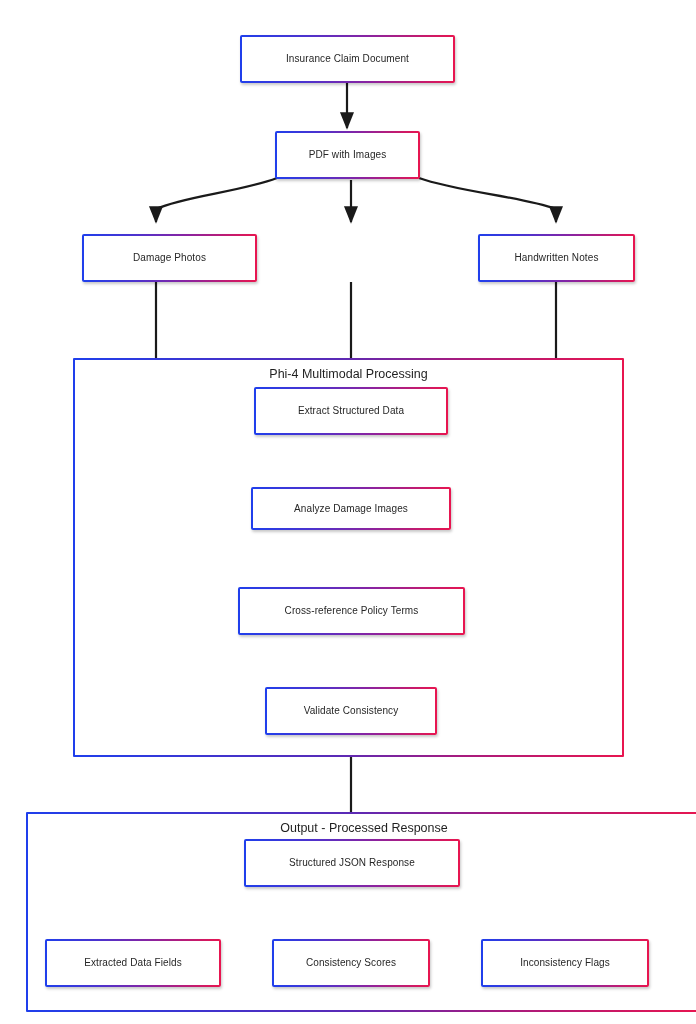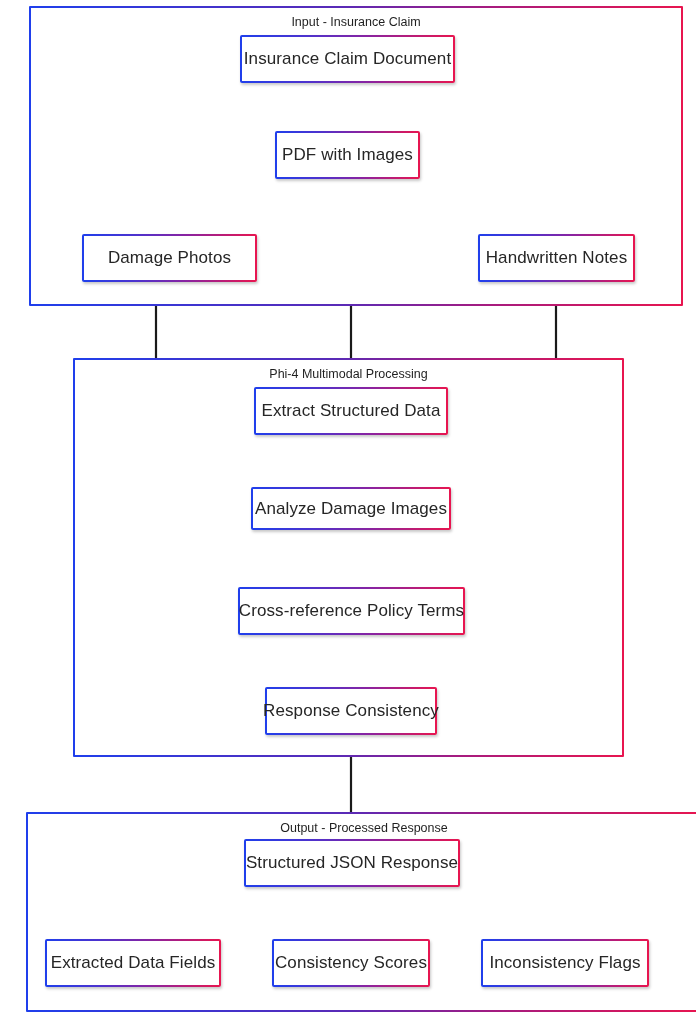--- a/index.html
+++ b/index.html
@@ -57,21 +57,21 @@
     justify-content: center;
     border: 2px solid transparent;
     border-radius: 2px;
     background-image: linear-gradient(#ffffff, #ffffff),
                       linear-gradient(90deg, #1f3fec 0%, #4b33cf 30%, #8a23a0 60%, #e8154f 100%);
     background-origin: border-box;
     background-clip: padding-box, border-box;
     box-shadow: 1px 2px 3px rgba(0,0,0,0.22);
   }
   .node span {
-    font-size: 17px;
+    font-size: 10px;
     color: #262626;
     line-height: 16px;
     white-space: nowrap;
     letter-spacing: 0.1px;
   }
 </style>
 </head>
 <body>
 
 <div id="canvas">
@@ -107,23 +107,20 @@
       <path d="M351,735 L351,836"></path>
 
       <path d="M278,885 C240,898 165,904 133,915 L133,929"></path>
 
       <path d="M351,886 L351,929"></path>
 
       <path d="M425,885 C462,898 533,904 565,915 L565,929"></path>
     </g>
   </svg>
 
-  <div class="cluster" style="left:29px; top:6px; width:654px; height:300px;">
-    <div class="cluster-title">Input - Insurance Claim</div>
-  </div>
 
   <div class="cluster" style="left:73px; top:358px; width:551px; height:399px;">
     <div class="cluster-title">Phi-4 Multimodal Processing</div>
   </div>
 
   <div class="cluster" style="left:26px; top:812px; width:676px; height:200px;">
     <div class="cluster-title">Output - Processed Response</div>
   </div>
 
   <div class="node" style="left:240px; top:35px; width:215px; height:48px;">
@@ -149,21 +146,21 @@
 
   <div class="node" style="left:251px; top:487px; width:200px; height:43px;">
     <span>Analyze Damage Images</span>
   </div>
 
   <div class="node" style="left:238px; top:587px; width:227px; height:48px;">
     <span>Cross-reference Policy Terms</span>
   </div>
 
   <div class="node" style="left:265px; top:687px; width:172px; height:48px;">
-    <span>Response Consistency</span>
+    <span>Validate Consistency</span>
   </div>
 
   <div class="node" style="left:244px; top:839px; width:216px; height:48px;">
     <span>Structured JSON Response</span>
   </div>
 
   <div class="node" style="left:45px; top:939px; width:176px; height:48px;">
     <span>Extracted Data Fields</span>
   </div>
 

